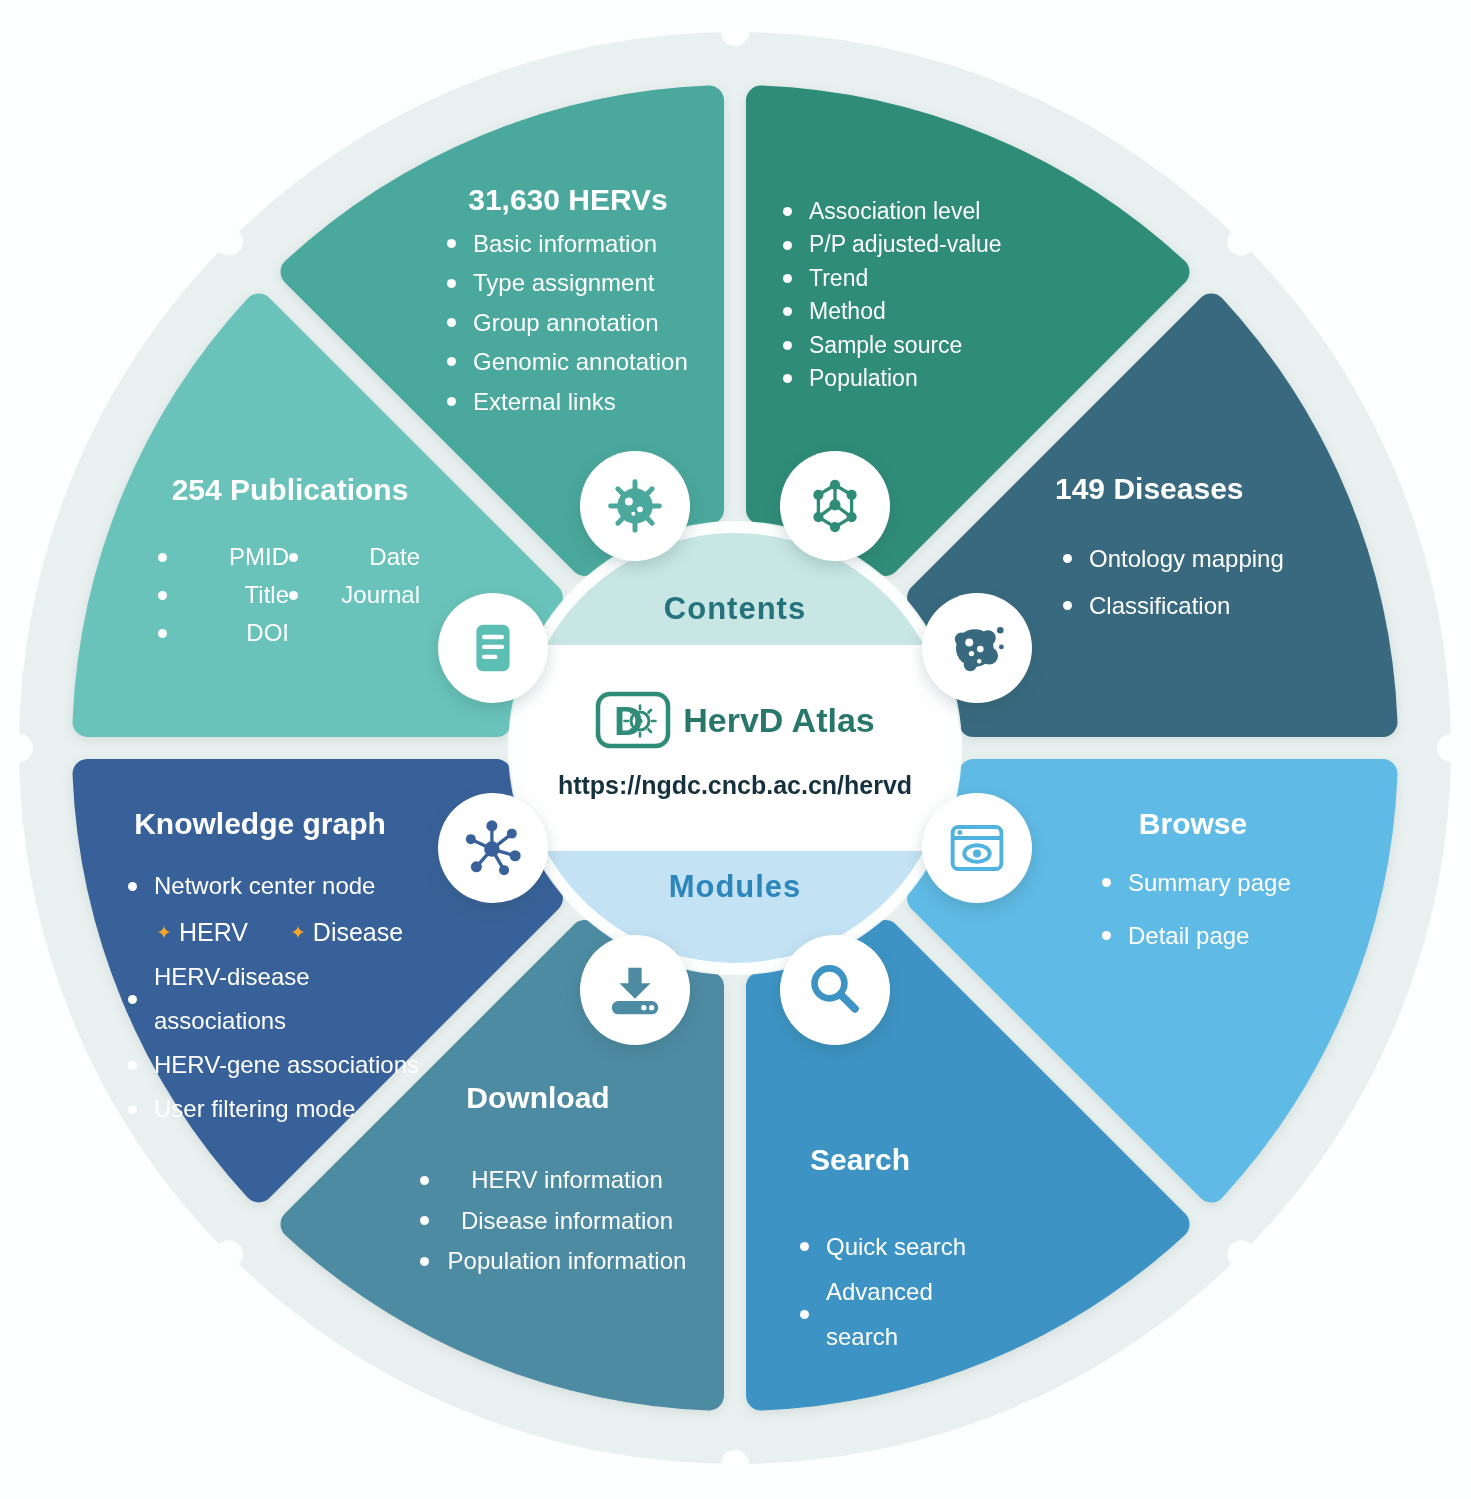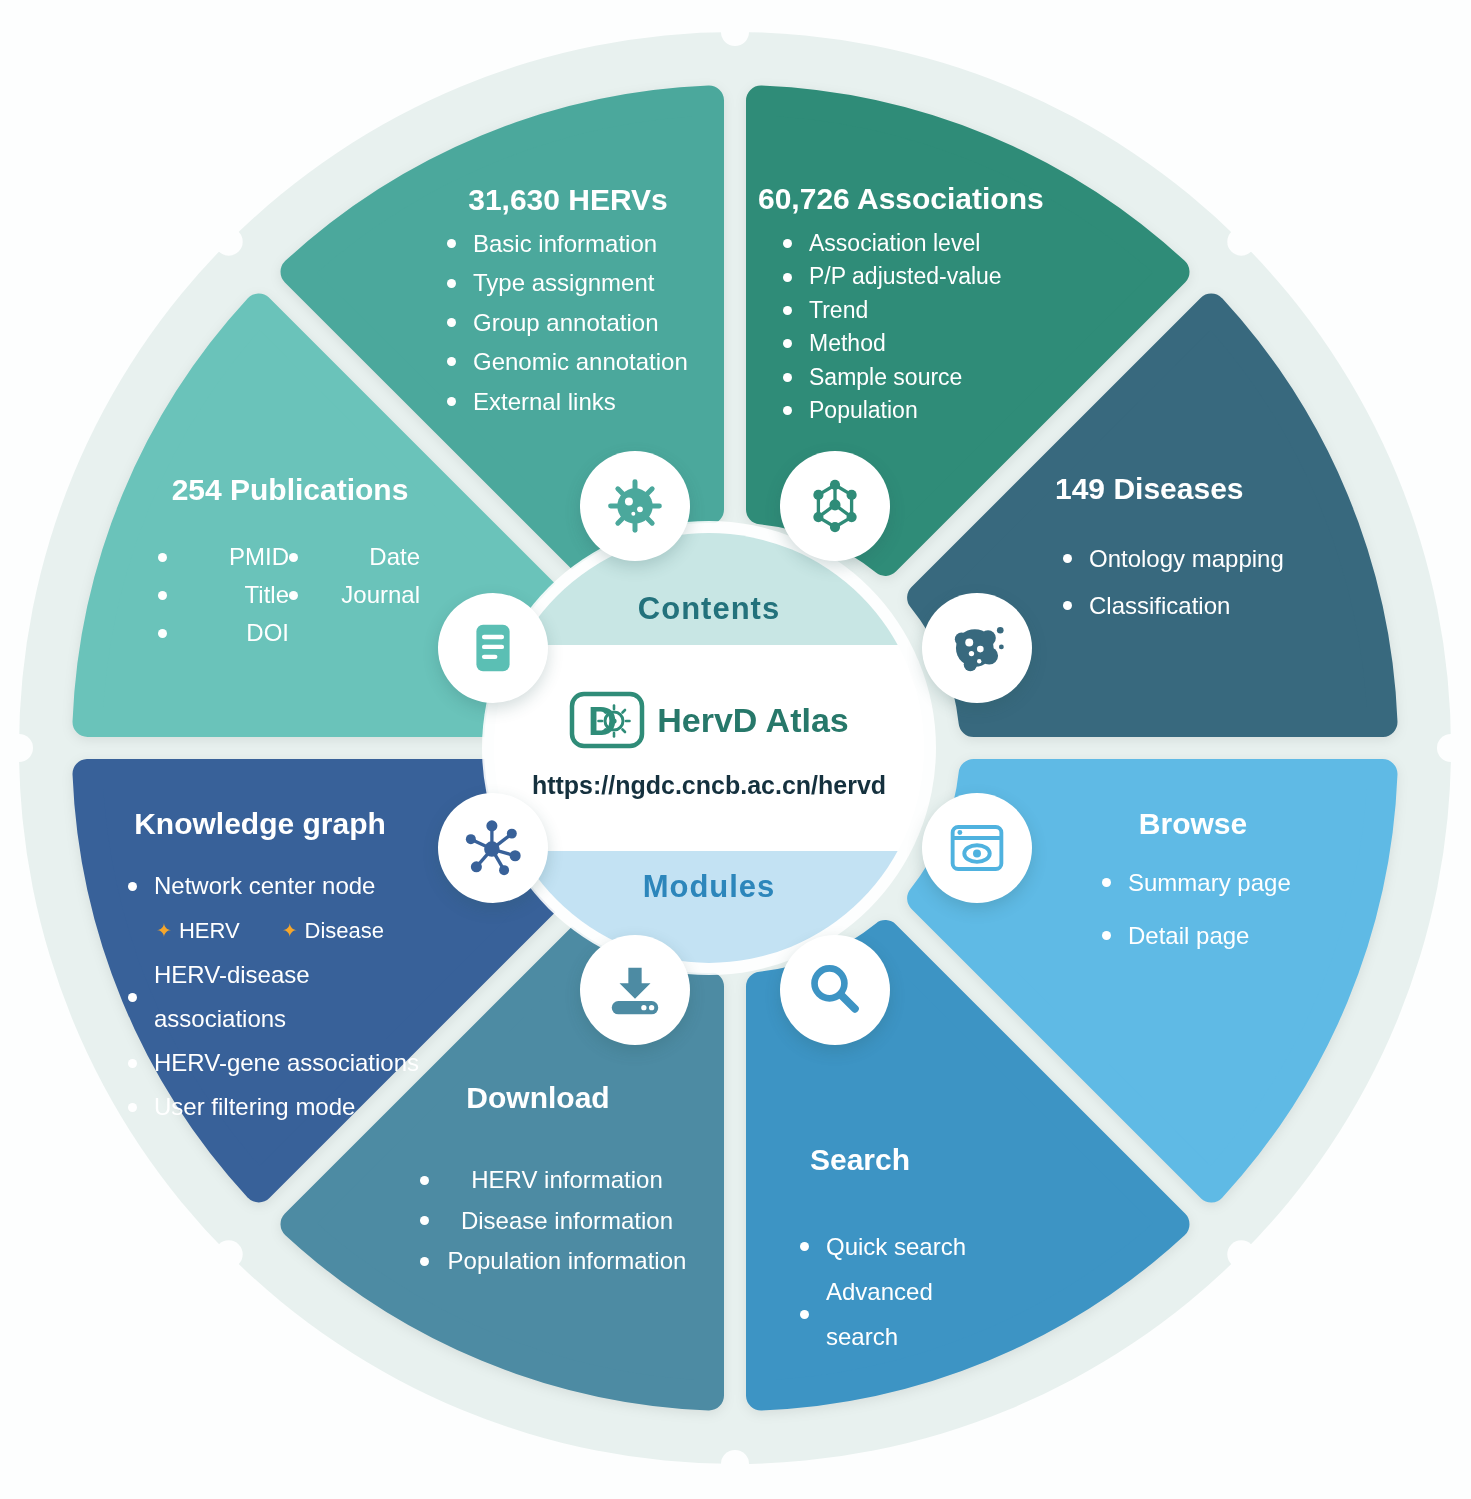--- a/index.html
+++ b/index.html
@@ -2,21 +2,21 @@
 <html><head>
 <meta charset="utf-8">
 <style>
   html,body { margin:0; padding:0; background:#FDFEFE; }
   .stage { position:relative; width:1471px; height:1499px; overflow:hidden;
            font-family:"Liberation Sans", sans-serif; background:#FDFEFE; }
   svg.wheel { position:absolute; left:0; top:0; }
   .wedge { stroke-width:30px; stroke-linejoin:round; filter:drop-shadow(0 3px 6px rgba(0,0,0,0.08)); }
 
   
-  .center-circle { position:absolute; left:484px; top:523px; width:450px; height:450px;
+  .center-circle { position:absolute; left:510px; top:523px; width:450px; height:450px;
     border-radius:50%; background:#ffffff; border:10px solid #FDFEFE; box-sizing:border-box;
     overflow:hidden; box-shadow:0 0 0 2px rgba(255,255,255,0.9); }
   .band { position:absolute; left:0; width:100%; }
   .band-top { top:0; height:112px; background:#C8E6E4; }
   .band-bottom { bottom:0; height:112px; background:#C3E2F3; }
   .contents-label { position:absolute; top:58px; width:100%; text-align:center;
     font-size:31px; font-weight:700; color:#23727C; letter-spacing:1px; }
   .modules-label { position:absolute; bottom:58px; width:100%; text-align:center;
     font-size:31px; font-weight:700; color:#2C86BB; letter-spacing:1px; }
   .logo-row { position:absolute; top:158px; width:100%; display:flex; justify-content:center;
@@ -56,21 +56,21 @@
   .lab-search .bullets { margin:48px 0 0 55px; }
   .lab-search .bullets li { line-height:45px; }
 
   .lab-download { left:388px; top:1082px; width:300px; }
   .lab-download .bullets { margin:46px 0 0 32px;text-align:center; }
   .lab-download .bullets li { line-height:40.5px; }
 
   .lab-knowledge { left:95px; top:808px; width:330px; }
   .lab-knowledge .bullets { margin:24px 0 0 33px; }
   .lab-knowledge .bullets li { line-height:44px; }
-  .lab-knowledge .star-row { display:flex; gap:42px; padding-left:28px; line-height:34px; font-size:22px; }
+  .lab-knowledge .star-row { display:flex; gap:42px; padding-left:28px; line-height:34px; font-size:25px; }
   .star-item { display:inline-flex; align-items:center; gap:7px; }
   .star-icon::before { content:"\2726"; color:#F5A62B; font-size:19px; }
 
   .lab-publications { left:140px; top:474px; width:300px; }
   .lab-publications .bullets { margin:32px 0 0 18px; width:262px; column-count:2; column-gap:0;text-align:right; }
   .lab-publications .bullets li { line-height:38px; }
 
   .lab-hervs { left:418px; top:184px; width:300px; }
   .lab-hervs .bullets { margin:8px 0 0 29px; }
   .lab-hervs .bullets li { line-height:39.4px; }
@@ -243,21 +243,20 @@
       <rect x="13" y="7" width="30" height="42" rx="6" fill="#5BBFB4"></rect>
       <g stroke="#ffffff" stroke-width="4" stroke-linecap="round">
         <line x1="20" y1="18" x2="36" y2="18"></line>
         <line x1="20" y1="27" x2="36" y2="27"></line>
         <line x1="20" y1="36" x2="30" y2="36"></line>
       </g>
     </svg>
   </div>
 
   <div class="seg-label lab-associations">
-    <h2>60,726 Associations</h2>
     <ul class="bullets">
       <li>Association level</li>
       <li>P/P adjusted-value</li>
       <li>Trend</li>
       <li>Method</li>
       <li>Sample source</li>
       <li>Population</li>
     </ul>
   </div>
 

